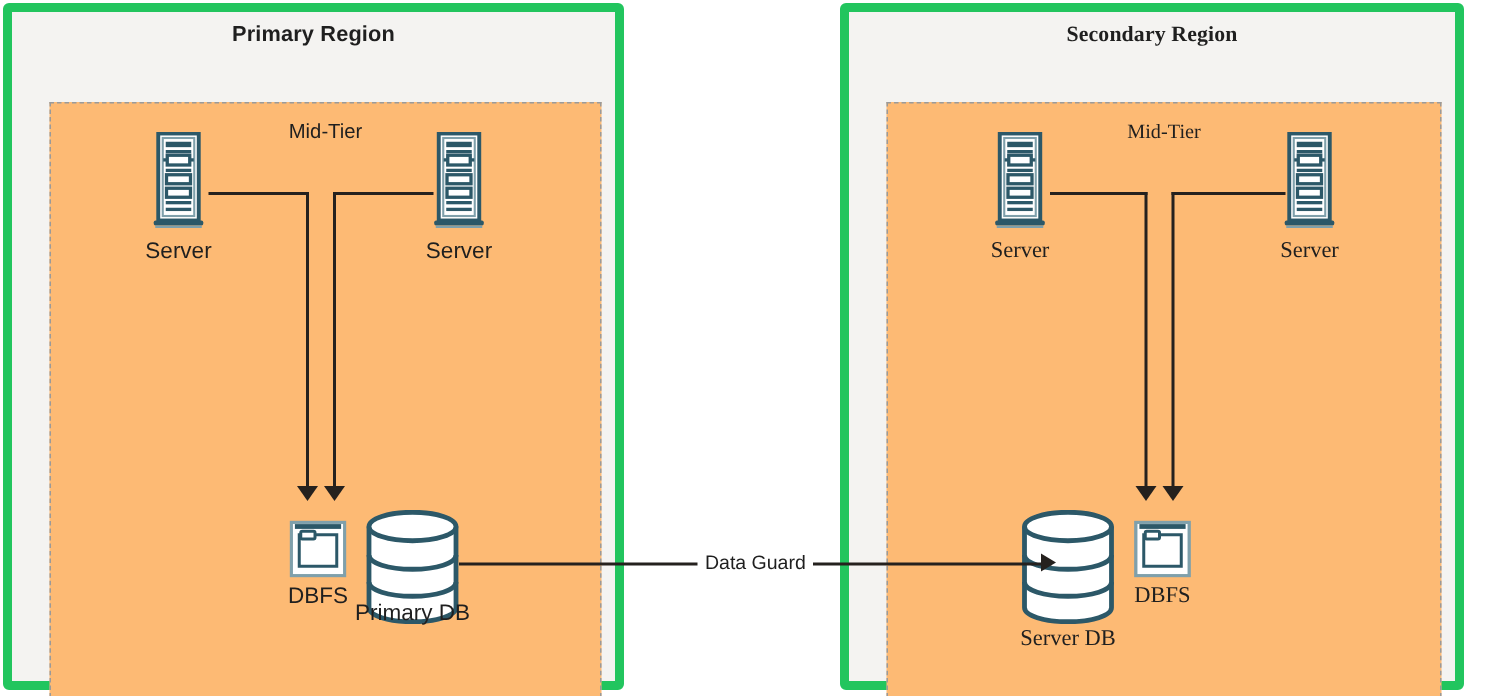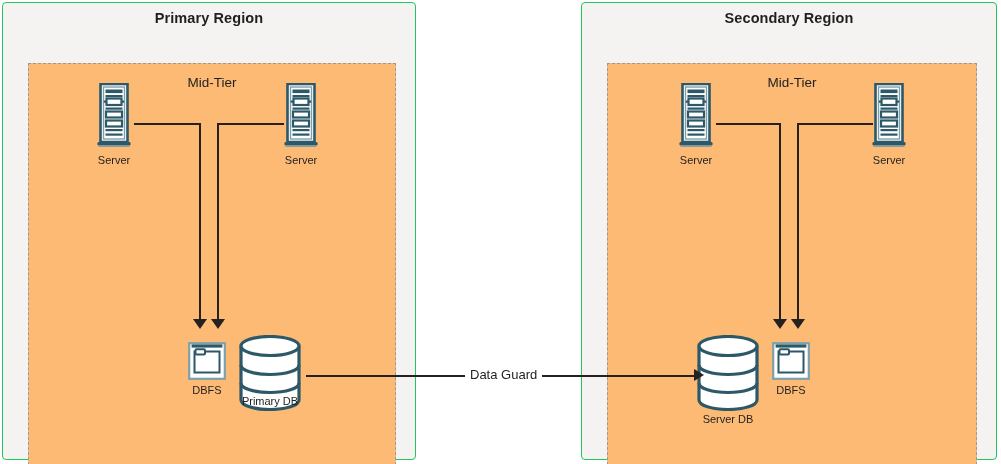--- a/index.html
+++ b/index.html
@@ -2,40 +2,40 @@
 <html><head>
 <meta charset="utf-8">
 <style>
   html,body{margin:0;padding:0;background:#ffffff;}
   body{width:1001px;height:464px;position:relative;overflow:hidden;
        font-family:"Liberation Sans","DejaVu Sans",sans-serif;color:#1f1f1f;}
 
   .canvas{position:absolute;left:0;top:0;width:1001px;height:464px;}
 
   
-  .region{position:absolute;background:#f4f3f1;border:1px solid #22c55e;
+  .region{position:absolute;background:#f4f3f1;border:6px solid #22c55e;
           border-radius:4px;box-sizing:border-box;}
   #region-primary{left:2px;top:2px;width:414px;height:458px;}
-  #region-secondary{left:581px;top:2px;width:416px;height:458px;}
+  #region-secondary{left:560px;top:2px;width:416px;height:458px;font-family:Liberation Serif, serif;}
 
   .region-title{position:absolute;left:0;right:0;top:7px;text-align:center;
                 font-size:14.5px;font-weight:bold;color:#1f1f1f;letter-spacing:.1px;}
 
   
   .midtier{position:absolute;background:#fdba74;
            border:1px dashed #9a9a9a;box-sizing:border-box;margin-top:29px;}
   #midtier-primary{left:25px;top:31px;width:368px;height:417px;}
   #midtier-secondary{left:25px;top:31px;width:370px;height:417px;}
   .midtier-title{position:absolute;left:0;right:0;top:11px;text-align:center;
                  font-size:13.5px;color:#1f1f1f;}
 
   
   .server{position:absolute;width:34px;height:66px;}
   .server svg{display:block;}
-  .node-label{position:absolute;text-align:center;font-size:11px;
+  .node-label{position:absolute;text-align:center;font-size:15px;
               color:#1f1f1f;white-space:nowrap;}
 
   
   .db{position:absolute;width:64px;height:76px;}
   .db svg{display:block;}
 
   
   .dbfs{position:absolute;width:38px;height:38px;}
   .dbfs svg{display:block;}
 

